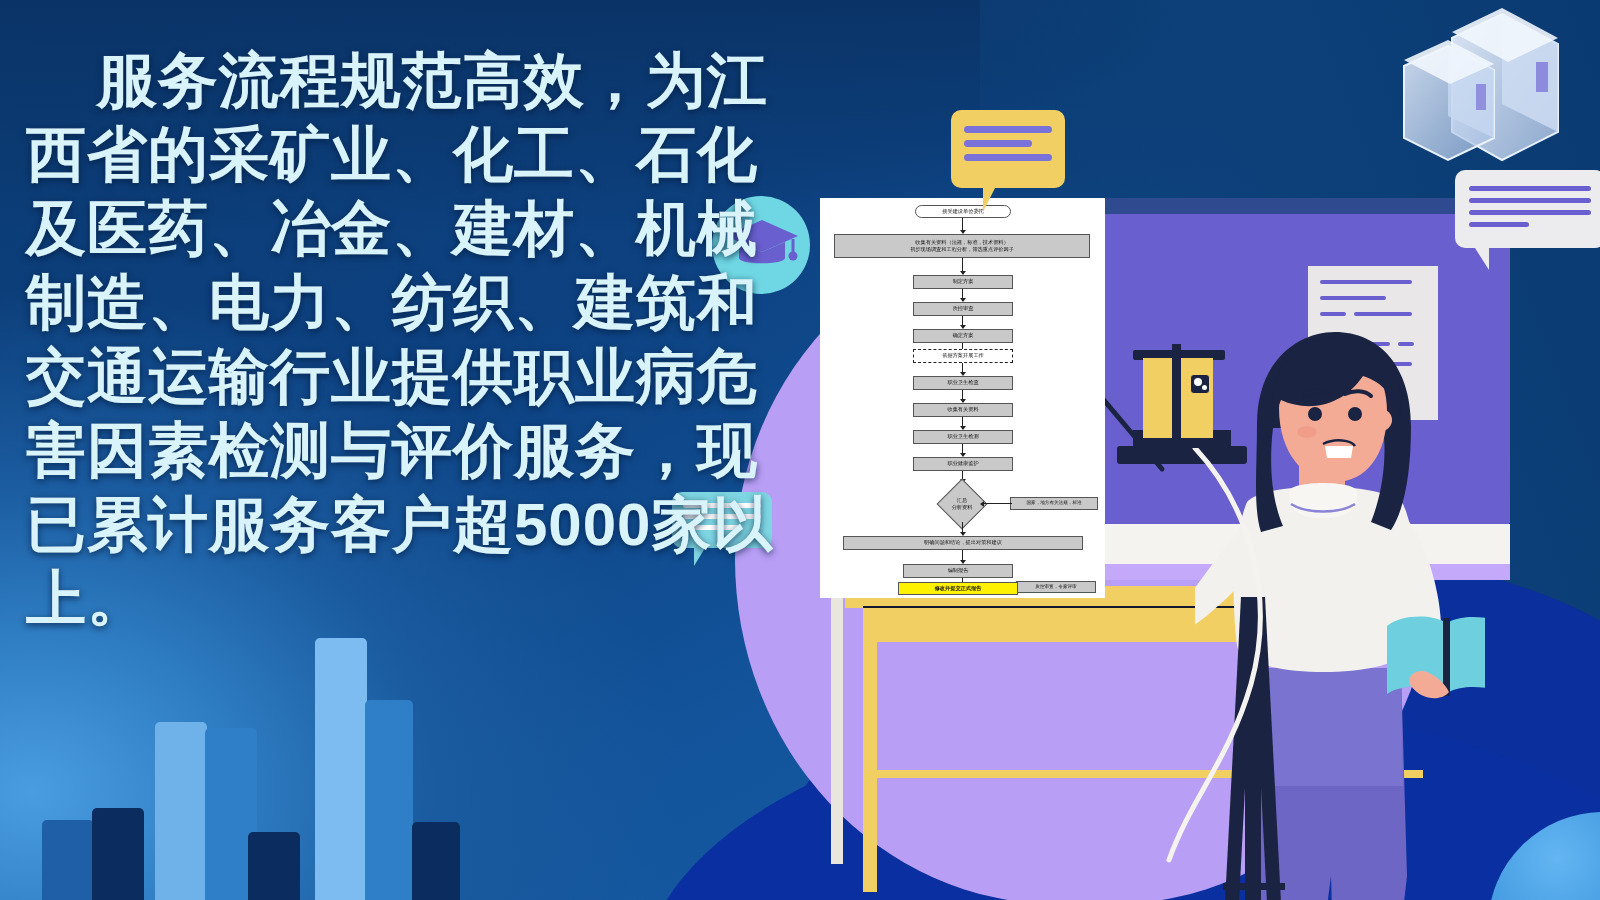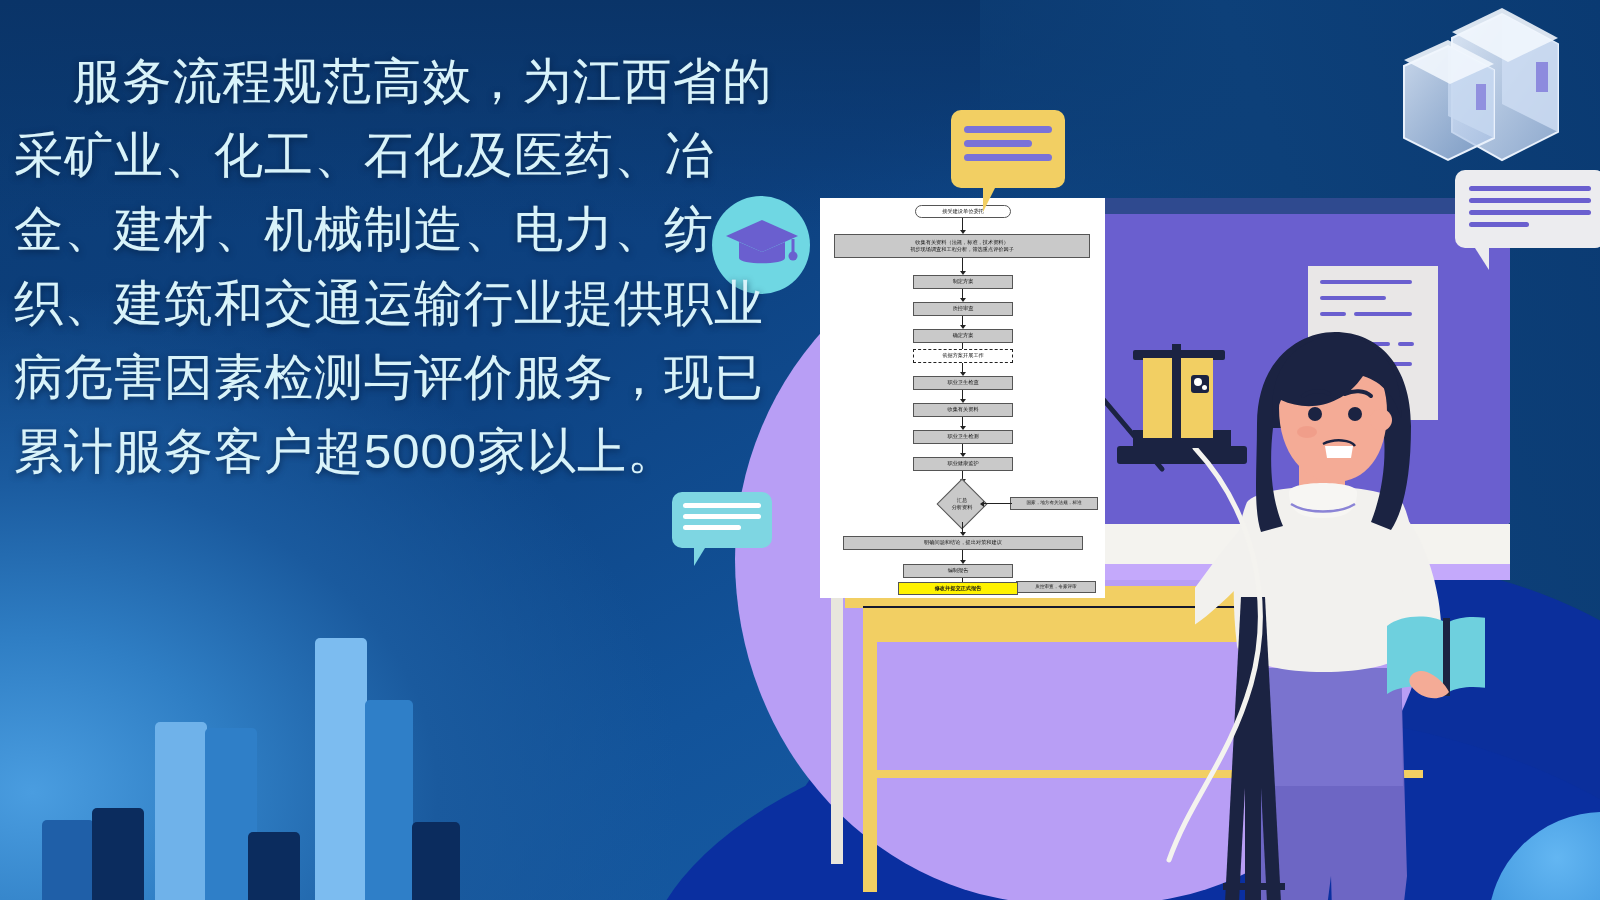--- a/index.html
+++ b/index.html
@@ -45,24 +45,24 @@
     border-radius:50%;
     background:radial-gradient(circle at 30% 20%, #63b6f2 0%, #3e95dd 40%, #2a7ec9 70%, #1c63b0 100%);
   }
 
   
   .bars { position:absolute; left:0px; bottom:0px; width:480px; height:400px; }
   .bar { position:absolute; bottom:0; border-radius:5px 5px 0 0; }
 
   
   .headline {
-    position:absolute; left:14px; top:44px; width:760px;
+    position:absolute; left:26px; top:44px; width:760px;
     color:#d8f3fa;
-    font-size:49px;
-    font-weight:normal;
+    font-size:60px;
+    font-weight:bold;
     line-height:74px;
     letter-spacing:1px;
     text-shadow:0 2px 7px rgba(2,26,60,.75), 0 0 1px rgba(255,255,255,.3);
     z-index:30;
     white-space:pre-wrap;
   }
 
   
   .cap-badge {
     position:absolute; left:712px; top:196px; width:98px; height:98px;

